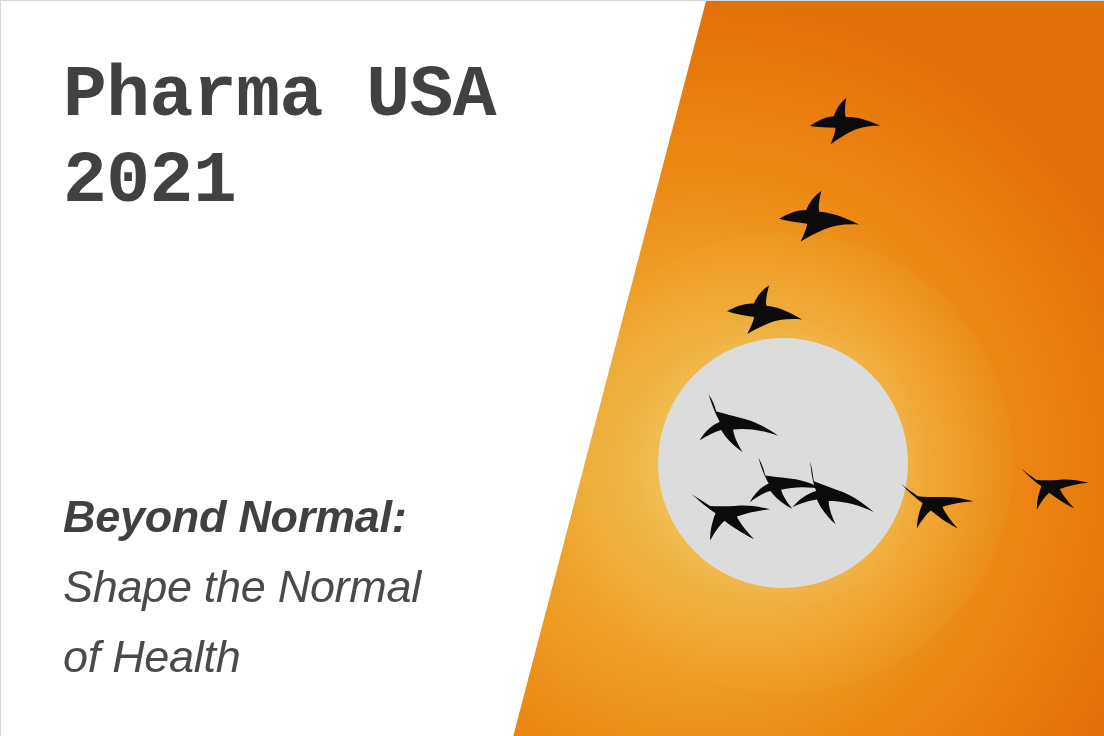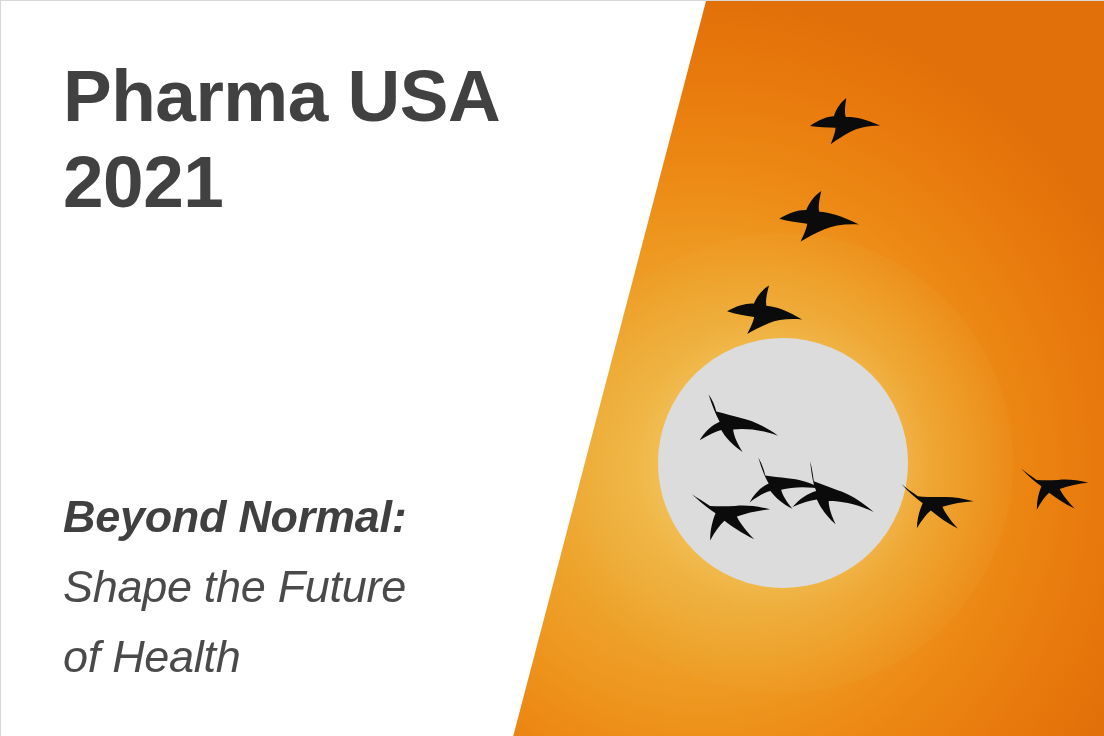--- a/index.html
+++ b/index.html
@@ -84,20 +84,21 @@
     left: 62px;
     top: 52px;
     width: 470px;
     margin: 0;
     font-size: 73px;
     line-height: 86px;
     font-weight: 700;
     letter-spacing: -0.5px;
     color: #414141;
     white-space: pre-line;
+    font-family: Liberation Mono, monospace;
   }
   #subtitle-block {
     position: absolute;
     left: 62px;
     top: 481px;
     width: 470px;
   }
   #subtitle-lead {
     margin: 0;
     font-size: 45px;
@@ -182,18 +183,18 @@
                C81 34 67 34 56 36 C47 37 37 38 27 38 C20 34 12 29 5 24 Z"></path>
     </svg>
   </div>
 
   <div id="text-col">
     <h1 id="page-title">Pharma USA
 2021</h1>
 
     <div id="subtitle-block">
       <p id="subtitle-lead">Beyond Normal:</p>
-      <p id="subtitle-rest">Shape the Future
+      <p id="subtitle-rest">Shape the Normal
 of Health</p>
     </div>
   </div>
 
 </div>
 
 </body></html>

